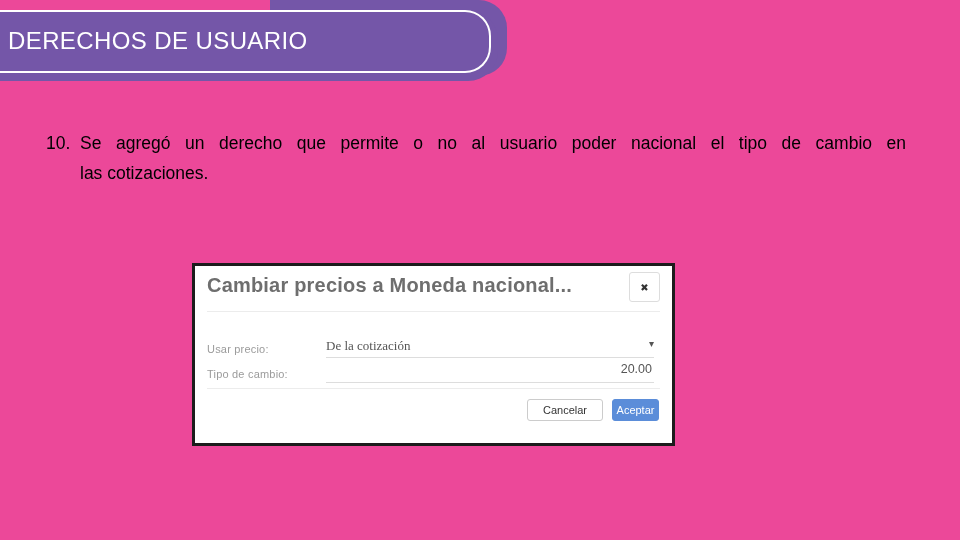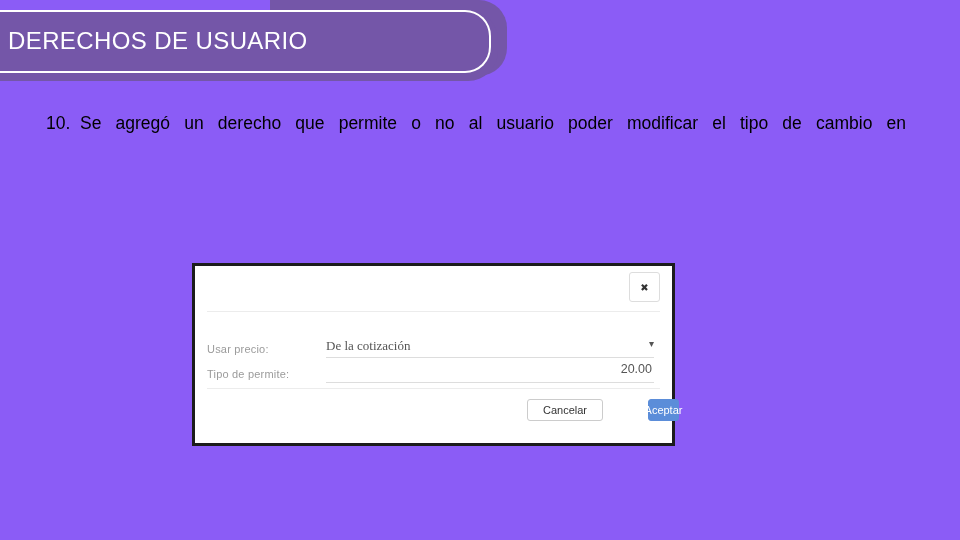--- a/index.html
+++ b/index.html
@@ -3,21 +3,21 @@
 <meta charset="utf-8">
 <style>
   :root{
     --purple:#7456A8;
     --blue:#5B8DD9;
     --dlg-border:#1C1C1C;
     --title-gray:#6E6E6E;
   }
   html,body{margin:0;padding:0;background:#fff;}
   .slide{
-    position:relative;width:960px;height:540px;background:#8b5cf6;
+    position:relative;width:960px;height:540px;background:#ec4899;
     overflow:hidden;font-family:"Liberation Sans",sans-serif;
   }
 
   
   .banner{position:absolute;left:0;top:0;width:520px;height:90px;}
   .banner-back{
     position:absolute;left:270px;top:0;width:237px;height:76px;
     background:var(--purple);border-radius:0 28px 28px 0;
   }
   .banner-mid{
@@ -30,21 +30,21 @@
     border-radius:0 26px 26px 0;box-sizing:border-box;
   }
   .banner-title{
     position:absolute;left:8px;top:0;line-height:58px;
     color:#ffffff;font-size:24px;font-weight:400;letter-spacing:.4px;
     white-space:nowrap;
   }
 
   
   .body-text{
-    position:absolute;left:46px;top:108px;display:flex;
+    position:absolute;left:46px;top:128px;display:flex;
     color:#000;font-size:17.5px;line-height:30px;
   }
   .body-text .num{width:34px;flex:0 0 34px;}
   .body-text .lines{width:826px;}
   .line.justify{text-align:justify;text-align-last:justify;}
 
   
   .dialog{
     position:absolute;left:192px;top:263px;width:483px;height:183px;
     background:#ffffff;border:3px solid var(--dlg-border);box-sizing:border-box;
@@ -78,55 +78,57 @@
   .u2{top:116px;}
   .btn{
     position:absolute;top:133px;height:22px;border-radius:3px;
     font-size:11px;cursor:pointer;font-family:"Liberation Sans",sans-serif;
     display:flex;align-items:center;justify-content:center;padding:4px;
   }
   .btn-cancel{
     left:332px;width:76px;background:#ffffff;border:1px solid #ccc;color:#333;
   }
   .btn-accept{
-    left:417px;width:31px;background:var(--blue);border:1px solid var(--blue);color:#fff;margin-left:36px;
+    left:417px;width:47px;background:var(--blue);border:1px solid var(--blue);color:#fff;
   }
 </style>
 </head>
 <body>
 
 <div class="slide">
 
   <div class="banner">
     <div class="banner-back"></div>
     <div class="banner-mid"></div>
     <div class="banner-front">
       <span class="banner-title">DERECHOS DE USUARIO</span>
     </div>
   </div>
 
   <div class="body-text">
     <div class="num">10.</div>
     <div class="lines">
-      <div class="line justify">Se agregó un derecho que permite o no al usuario poder modificar el tipo de cambio en</div>
+      <div class="line justify">Se agregó un derecho que permite o no al usuario poder nacional el tipo de cambio en</div>
+      <div class="line">las cotizaciones.</div>
     </div>
   </div>
 
   <div class="dialog">
+    <div class="dlg-title">Cambiar precios a Moneda nacional...</div>
     <button class="dlg-close">
       <span>✖</span>
     </button>
     <div class="sep sep1"></div>
 
     <div class="field-label lbl1">Usar precio:</div>
     <div class="field-value val1">De la cotización</div>
     <span class="caret">▾</span>
     <div class="underline u1"></div>
 
-    <div class="field-label lbl2">Tipo de permite:</div>
+    <div class="field-label lbl2">Tipo de cambio:</div>
     <div class="field-value val2">20.00</div>
     <div class="underline u2"></div>
 
     <div class="sep sep2"></div>
     <button class="btn btn-cancel">Cancelar</button>
     <button class="btn btn-accept">Aceptar</button>
   </div>
 
 </div>
 

